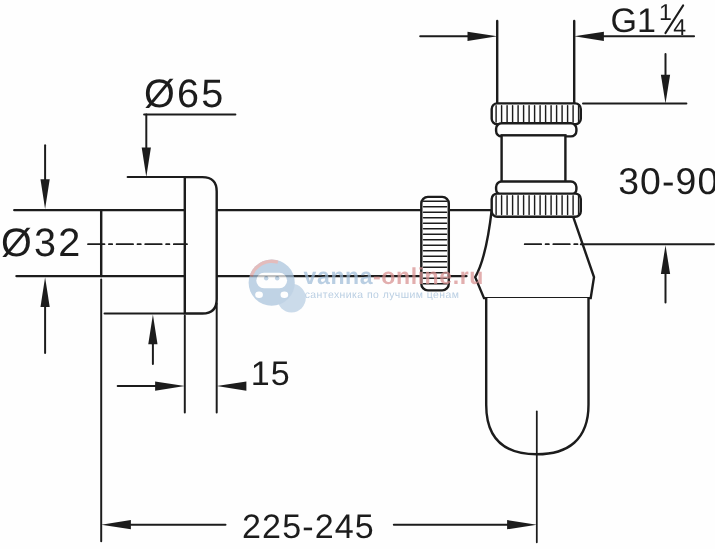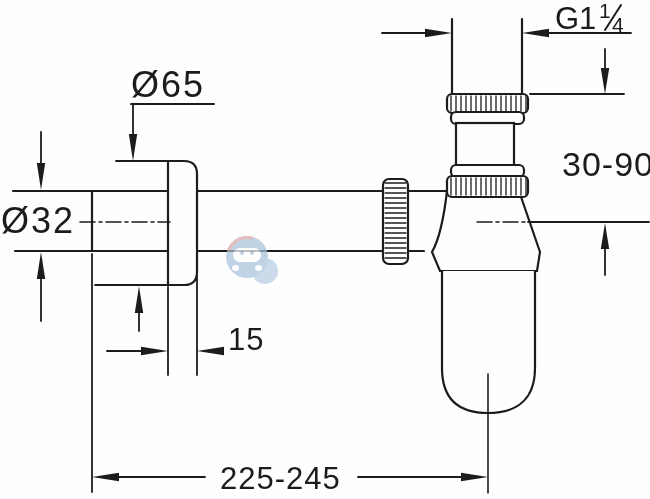--- a/index.html
+++ b/index.html
@@ -147,15 +147,17 @@
   <div class="wm-badge-shadow"></div>
   <div class="wm-badge">
     <div class="wm-badge-arc"></div>
     <div class="wm-face">
       <div class="wm-eye l"></div>
       <div class="wm-eye r"></div>
     </div>
     <div class="wm-paw l"></div>
     <div class="wm-paw r"></div>
   </div>
+  <div class="wm-brand"><span class="b">vanna</span><span class="r">-online.ru</span></div>
+  <div class="wm-tagline">сантехника по лучшим ценам</div>
 </div>
 
 </div>
 
 </body></html>

